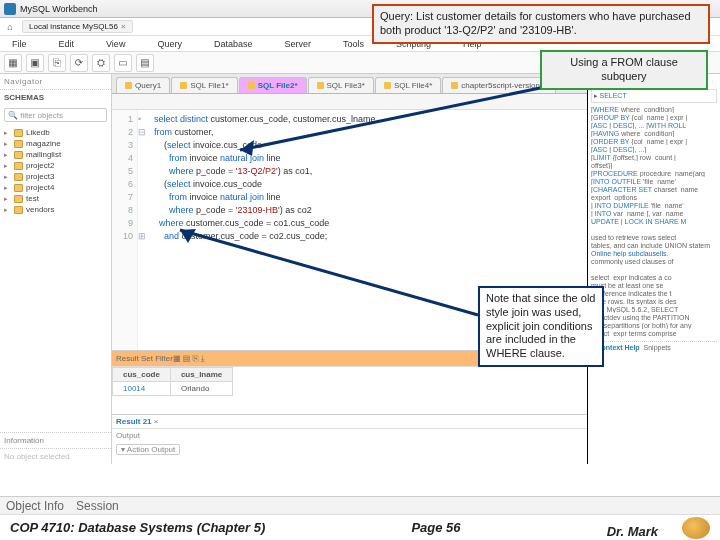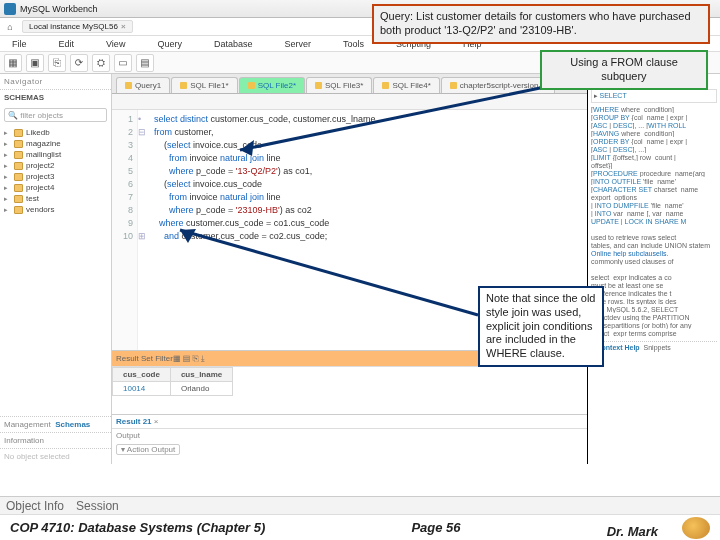--- a/index.html
+++ b/index.html
@@ -21,21 +21,21 @@
 .filter{margin:3px 4px;height:14px;border:1px solid #ccc;border-radius:2px;padding:0 3px;font-size:8px;color:#999;display:flex;align-items:center}
 .tree{padding:2px 4px;font-size:8px;color:#444}
 .tree .it{display:flex;align-items:flex-end;gap:3px;padding:1px 0}
 .tree .it .tri{font-size:7px;color:#888;width:7px}
 .tree .it .fdr{width:9px;height:8px;background:#f4c568;border:1px solid #c99a3a;border-radius:1px}
 .navfoot{margin-top:auto;font-size:8px;color:#888}
 .navfoot .row{padding:3px 4px;border-top:1px dotted #ccc}
 .center{flex:1;display:flex;flex-direction:column;border-right:1px solid #000000;min-width:0}
 .tabs{height:20px;display:flex;align-items:flex-end;background:#e9e9e9;border-bottom:1px solid #b8b8b8;padding-left:4px;gap:1px;font-size:8px}
 .tab{padding:3px 8px;background:#f4f4f4;border:1px solid #c3c3c3;border-bottom:none;border-radius:3px 3px 0 0;color:#555;display:flex;align-items:center;gap:3px}
-.tab.active{background:#86efac;color:#1a6db3;font-weight:normal}
+.tab.active{background:#f0abfc;color:#1a6db3;font-weight:bold}
 .tab .dot{width:7px;height:7px;border-radius:1px}
 .editor-tb{height:16px;background:#f6f6f6;border-bottom:1px solid #ddd}
 .editor{flex:1;display:flex;font-family:Consolas,monospace;font-size:9px;line-height:13px;background:#fff;overflow:hidden;position:relative}
 .gutter{width:26px;text-align:right;padding:3px 4px 3px 0;color:#9aa;background:#fafafa;border-right:1px solid #eee}
 .fold{width:12px;padding-top:3px;color:#aac}
 .code{padding:3px 4px;white-space:pre;color:#333}
 .kw{color:#1565c0}
 .str{color:#a31515}
 .rs-head{height:16px;border-top:1px solid #ccc;background:#fdba74;font-size:8px;color:#666;display:flex;align-items:center;padding:1px 4px;justify-content:flex-start}
 .grid{height:48px;border-top:1px solid #ddd;font-size:8px}
@@ -143,21 +143,20 @@
           <span class="fdr"></span>
           <span>test</span>
         </div>
       <div class="it">
           <span class="tri">▸</span>
           <span class="fdr"></span>
           <span>vendors</span>
         </div>
     </div>
     <div class="navfoot">
-      <div class="row"><span>Management</span>&nbsp;&nbsp;<span style="color:#2a7ab0;font-weight:bold">Schemas</span></div>
       <div class="row">Information</div>
       <div class="row" style="color:#bbb">No object selected</div>
     </div>
   </div>
 
   <div class="center">
     <div class="tabs">
       <div class="tab">
           <span class="dot" style="background:#f2c14e"></span>
           <span>Query1</span>

